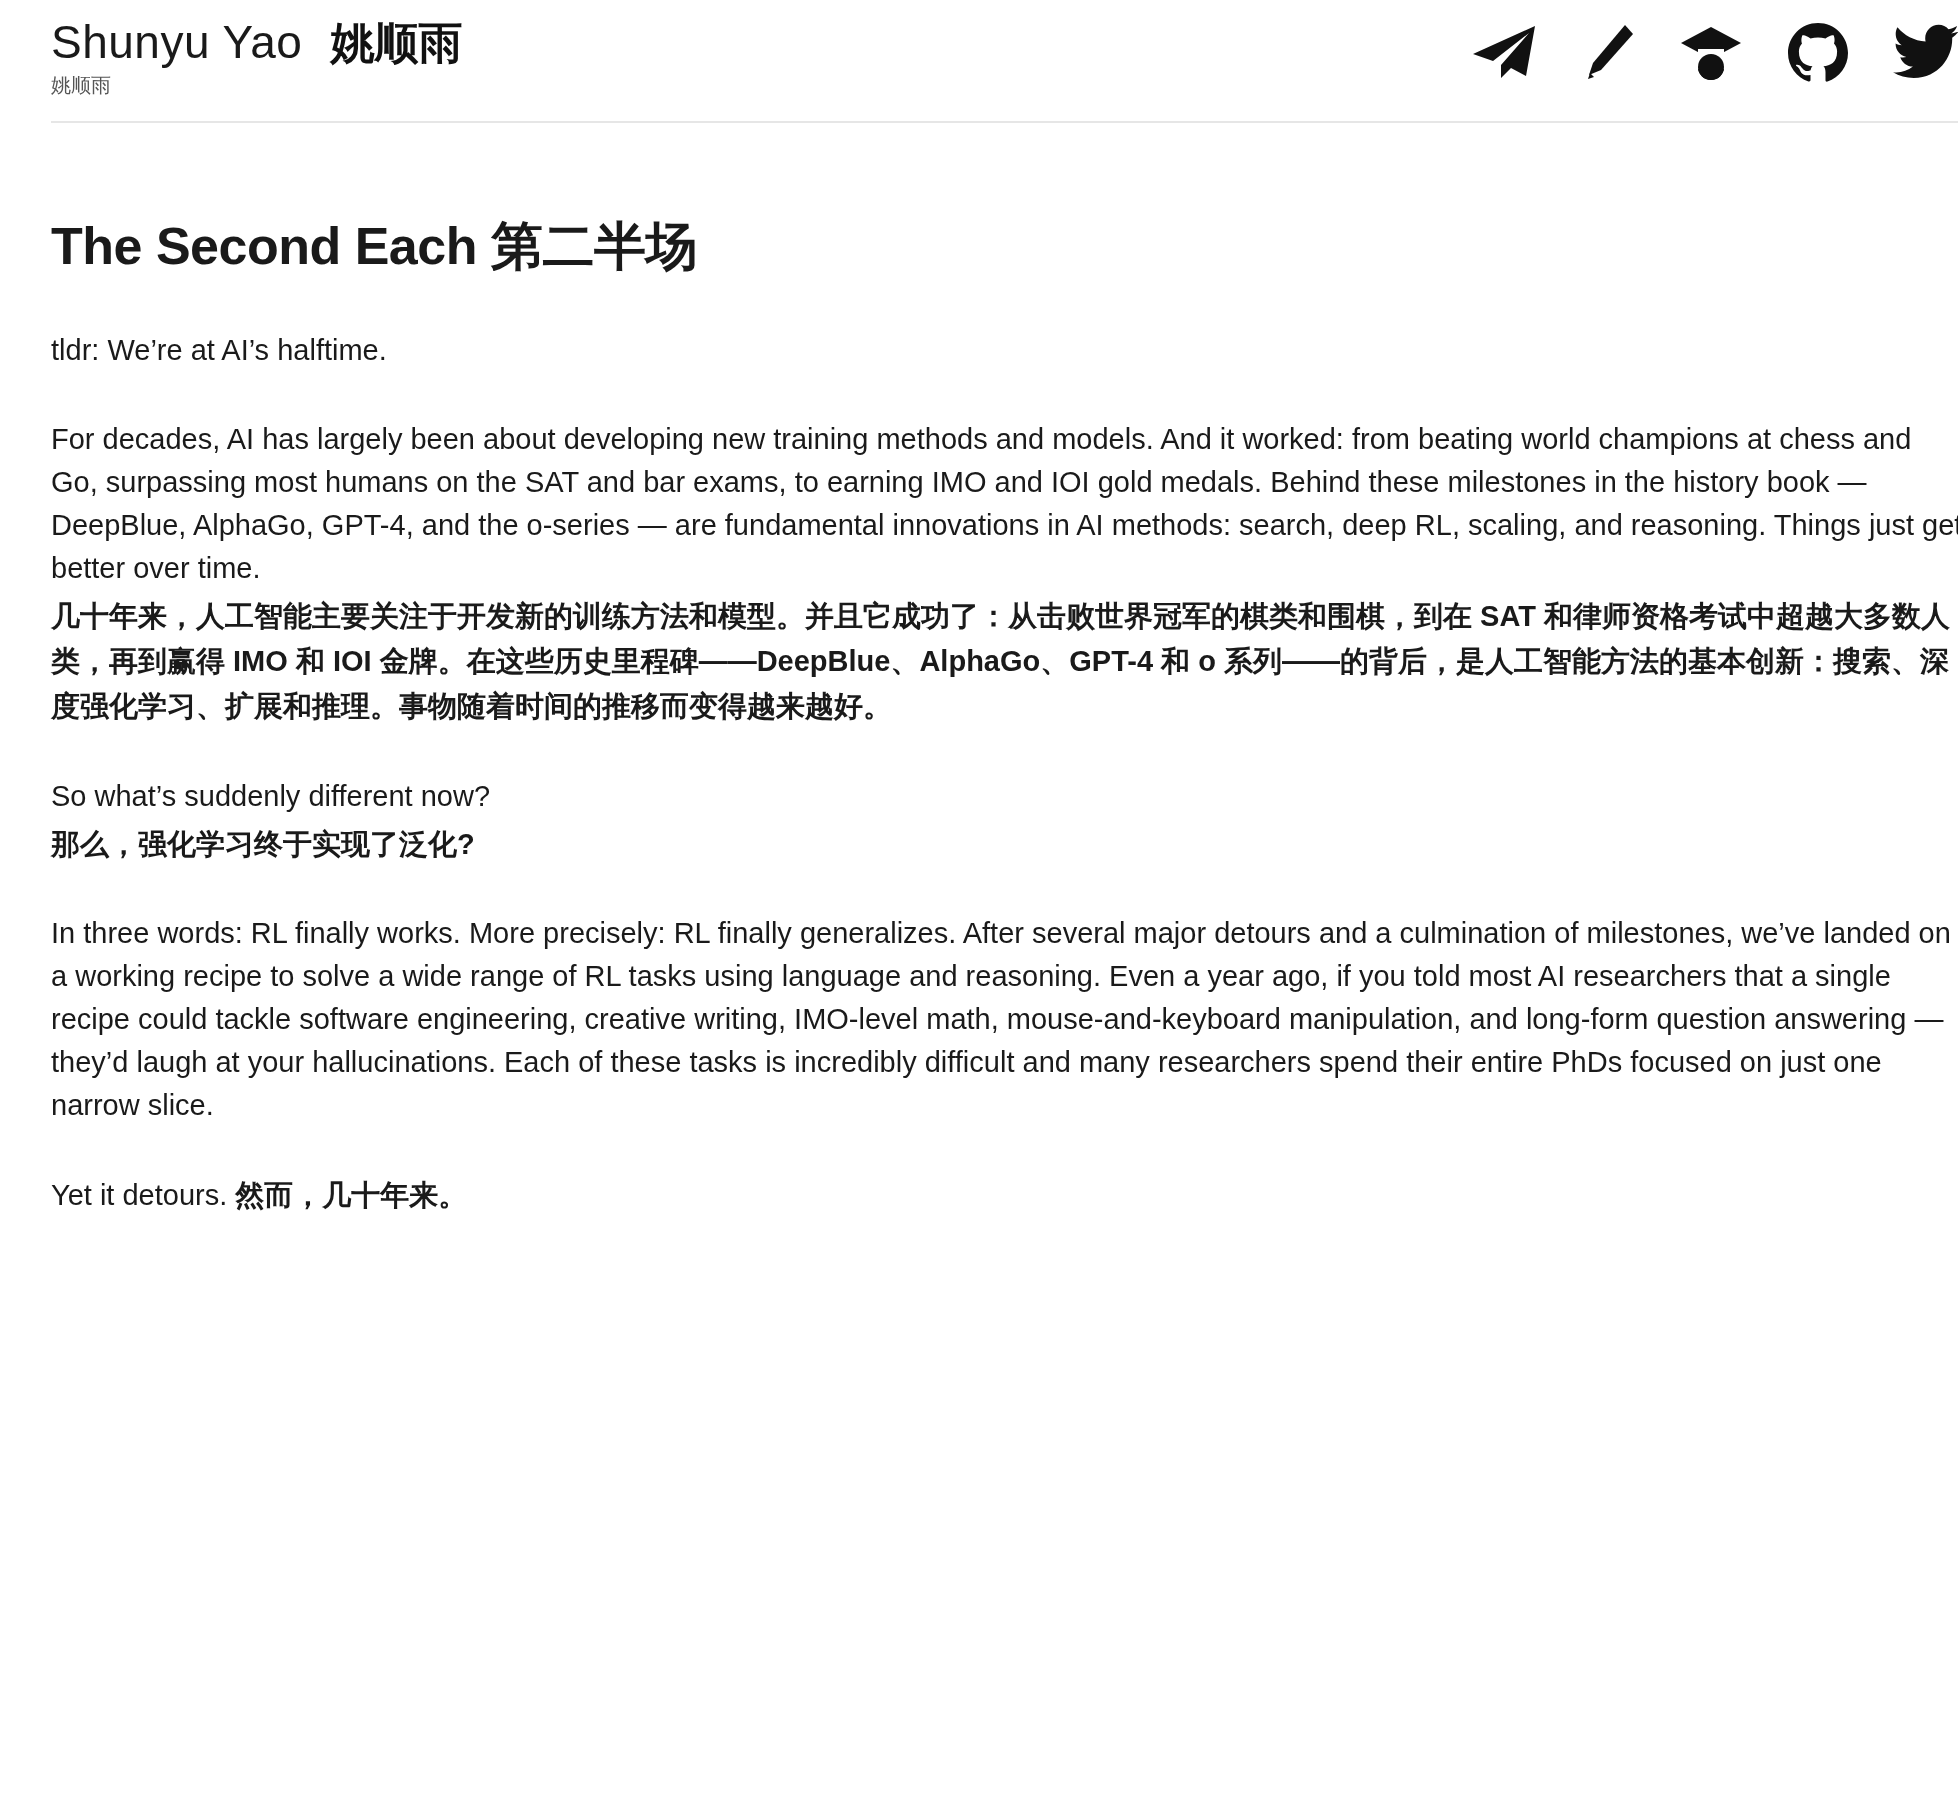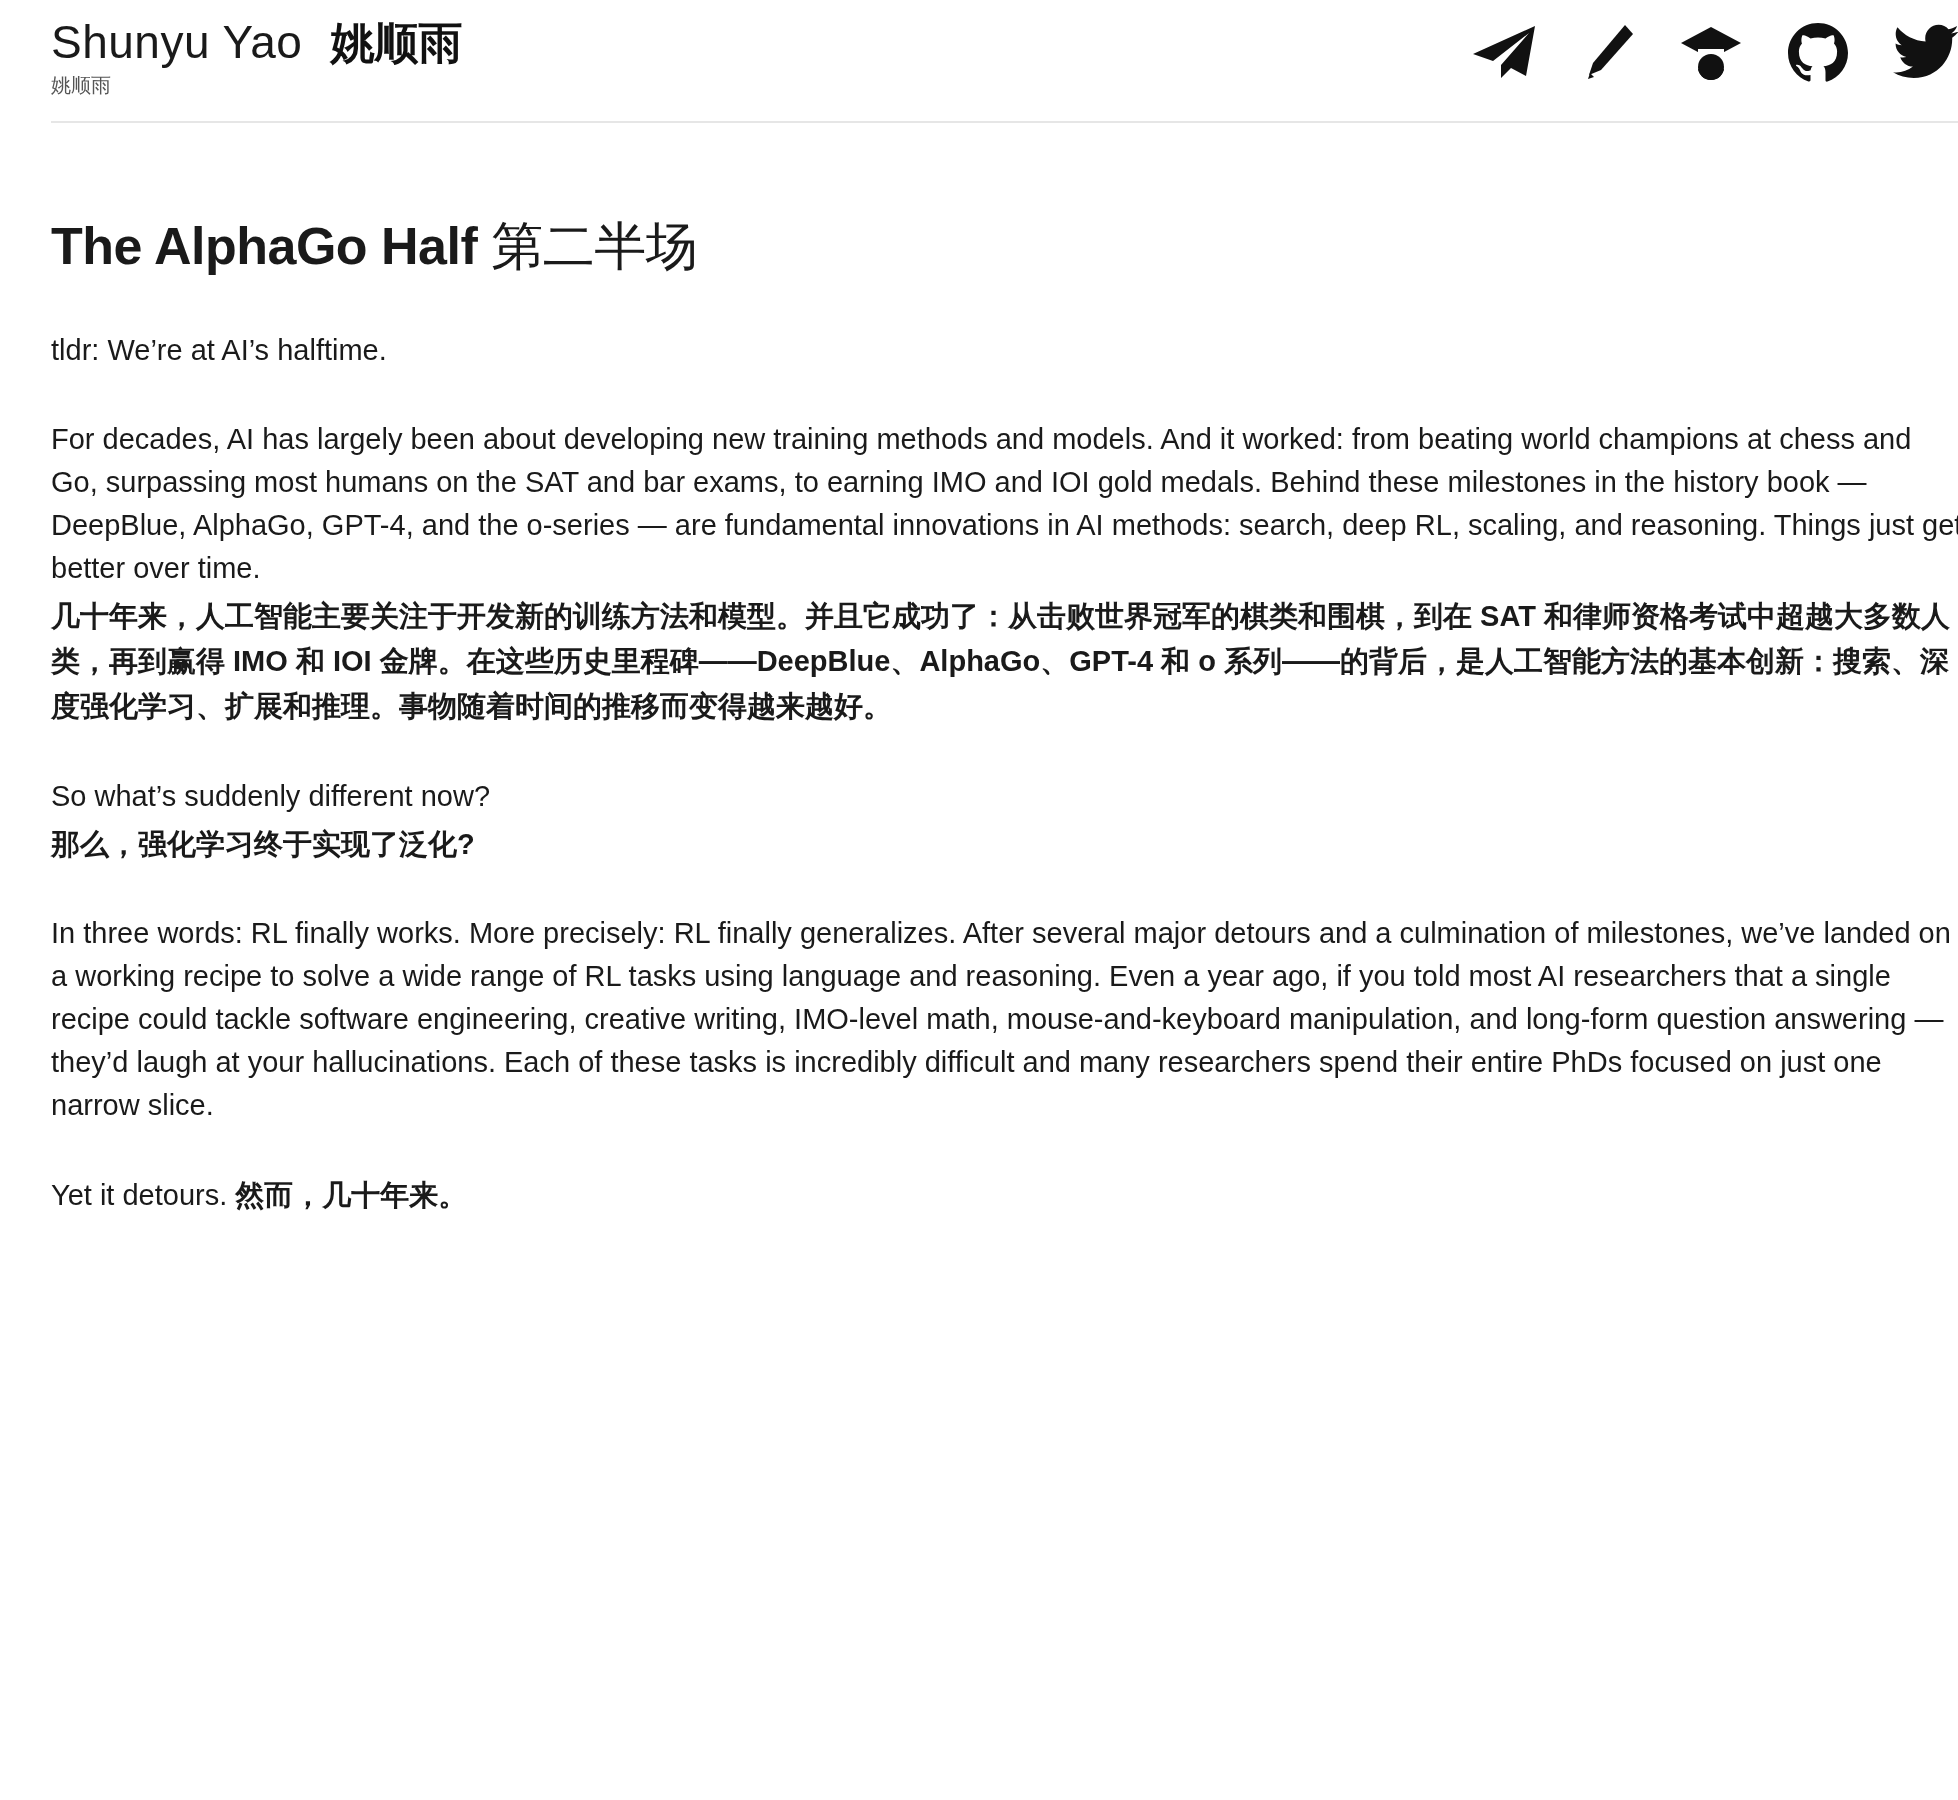--- a/index.html
+++ b/index.html
@@ -75,21 +75,21 @@
     padding-top: 92px;
   }
   h1.post-title {
     font-size: 52px;
     font-weight: 700;
     letter-spacing: -0.5px;
     margin: 0 0 52px 0;
     line-height: 1.2;
   }
   h1.post-title .zh {
-    font-weight: 400;
+    font-weight: 700;
     margin-left: 14px;
   }
   p {
     font-size: 29px;
     line-height: 1.48;
     margin: 0 0 4px 0;
     color: #1a1a1a;
   }
   p.en {
     font-weight: 400;
@@ -154,21 +154,21 @@
       <a href="#">
         <svg width="66" height="56" viewBox="0 0 66 56" aria-hidden="true">
           <path fill="#111111" d="M66 7.3c-2.4 1.1-5 1.8-7.8 2.1 2.8-1.7 4.9-4.3 5.9-7.5-2.6 1.5-5.5 2.7-8.6 3.3C53.1 2.5 49.6.8 45.7.8c-7.5 0-13.5 6.1-13.5 13.5 0 1.1.1 2.1.4 3.1C21.2 16.8 11.2 11.4 4.5 3.2c-1.2 2-1.8 4.3-1.8 6.8 0 4.7 2.4 8.8 6 11.2-2.2-.1-4.3-.7-6.1-1.7v.2c0 6.5 4.6 12 10.8 13.2-1.1.3-2.3.5-3.6.5-.9 0-1.7-.1-2.5-.2 1.7 5.4 6.7 9.3 12.6 9.4-4.6 3.6-10.4 5.8-16.8 5.8-1.1 0-2.2-.1-3.2-.2C6 51.9 13.1 54 20.8 54c24.8 0 38.4-20.6 38.4-38.4v-1.8c2.6-1.9 4.9-4.2 6.8-6.9z"></path>
         </svg>
       </a>
     </nav>
   </header>
 
   <article>
     <h1 class="post-title">
-      <span>The AlphaGo Half</span><span class="zh">第二半场</span>
+      <span>The Second Each</span><span class="zh">第二半场</span>
     </h1>
 
     <div class="block">
       <p class="en">tldr: We’re at AI’s halftime.</p>
     </div>
 
     <div class="block">
       <p class="en">For decades, AI has largely been about developing new training methods and models. And it worked: from beating world champions at chess and Go, surpassing most humans on the SAT and bar exams, to earning IMO and IOI gold medals. Behind these milestones in the history book — DeepBlue, AlphaGo, GPT-4, and the o-series — are fundamental innovations in AI methods: search, deep RL, scaling, and reasoning. Things just get better over time.</p>
       <p class="zh">几十年来，人工智能主要关注于开发新的训练方法和模型。并且它成功了：从击败世界冠军的棋类和围棋，到在 SAT 和律师资格考试中超越大多数人类，再到赢得 IMO 和 IOI 金牌。在这些历史里程碑——DeepBlue、AlphaGo、GPT-4 和 o 系列——的背后，是人工智能方法的基本创新：搜索、深度强化学习、扩展和推理。事物随着时间的推移而变得越来越好。</p>
     </div>

